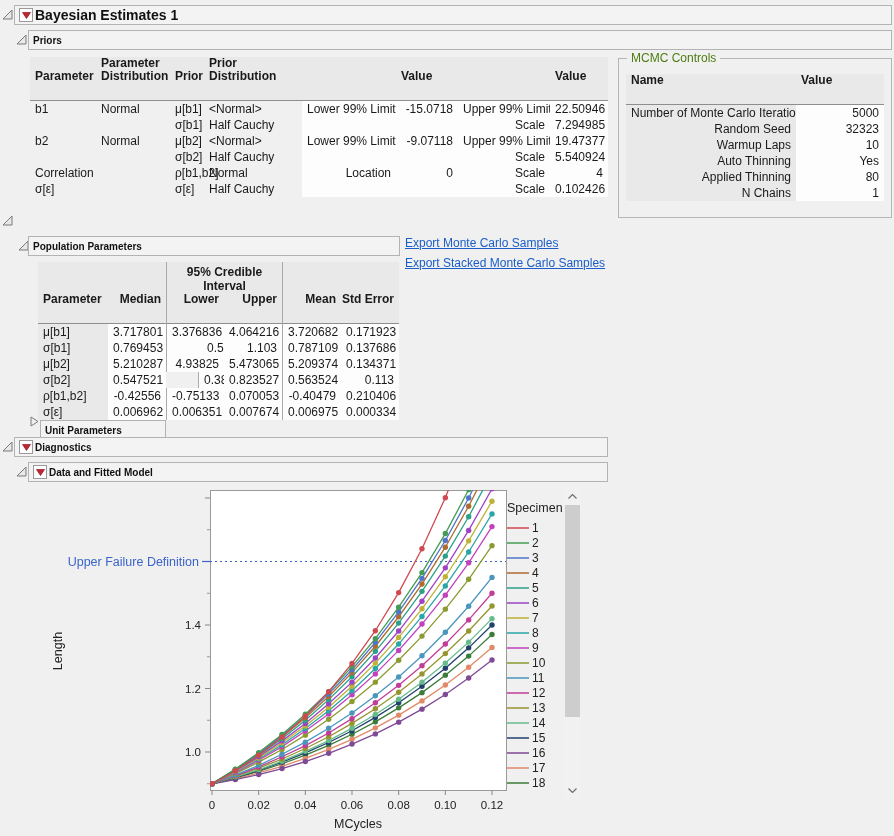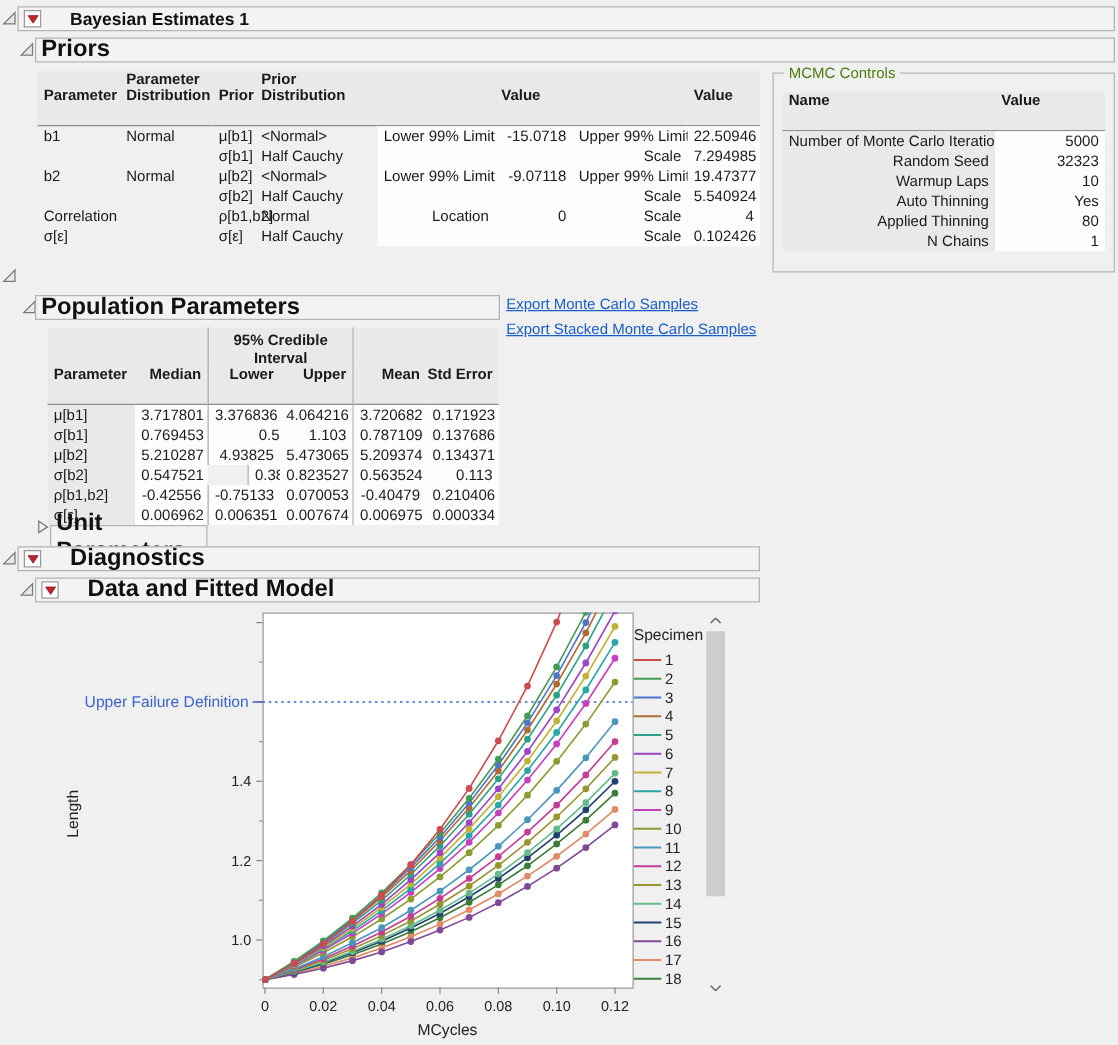--- a/index.html
+++ b/index.html
@@ -1,24 +1,24 @@
 <!DOCTYPE html>
 <html><head>
 <meta charset="utf-8">
 <style>
   html,body{margin:0;padding:0;}
   body{background:#f0f0f0;font-family:"Liberation Sans","DejaVu Sans",sans-serif;color:#1a1a1a;}
   .app{position:relative;width:894px;height:836px;background:#f0f0f0;overflow:hidden;font-size:12px;}
 
   
   .bar{position:absolute;height:20px;background:#f3f3f3;border:1px solid #b3b3b3;
-       display:flex;align-items:center;gap:23px;padding:0 4px;box-sizing:border-box;}
+       display:flex;align-items:center;gap:2px;padding:0 4px;box-sizing:border-box;}
   .bar .ttl{font-weight:bold;color:#111;}
   .ttl-lg{font-size:14px;}
-  .ttl-md{font-size:19px;}
+  .ttl-md{font-size:10px;}
   .disc{position:absolute;width:13px;height:13px;}
   .redbtn{width:14px;height:14px;background:#fff;border:1px solid #999;display:flex;
           align-items:center;justify-content:center;box-sizing:border-box;}
 
   
   .gtable{position:absolute;display:grid;font-size:12px;line-height:16px;}
   .gcell{padding:0 5px;white-space:nowrap;box-sizing:border-box;}
   .ghead{font-weight:bold;display:flex;align-items:flex-end;background:#e9e9e9;
          border-bottom:1px solid #8e8e8e;line-height:13px;padding-bottom:17px;}
   .al{text-align:left;justify-content:flex-start;}

